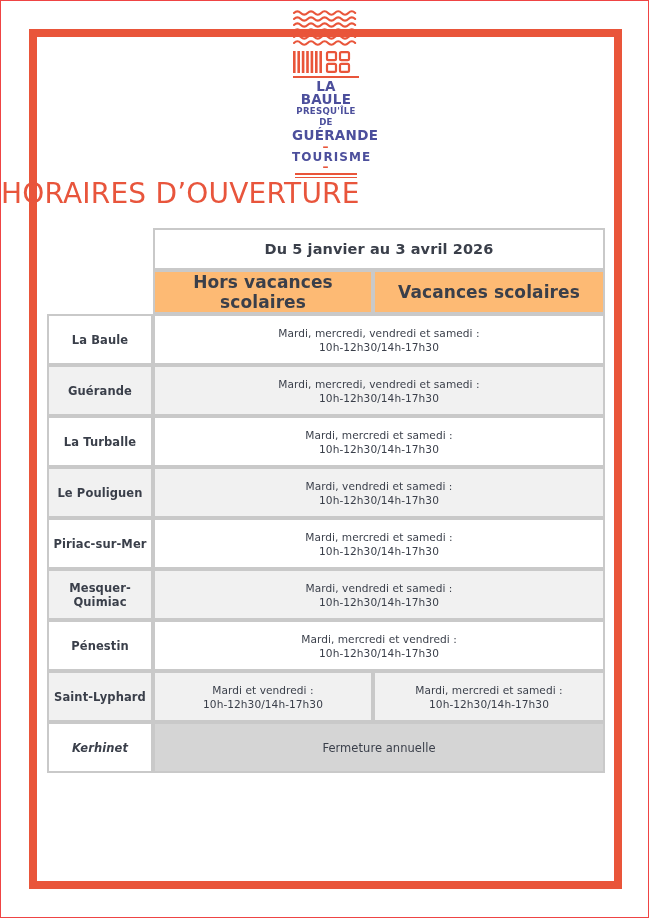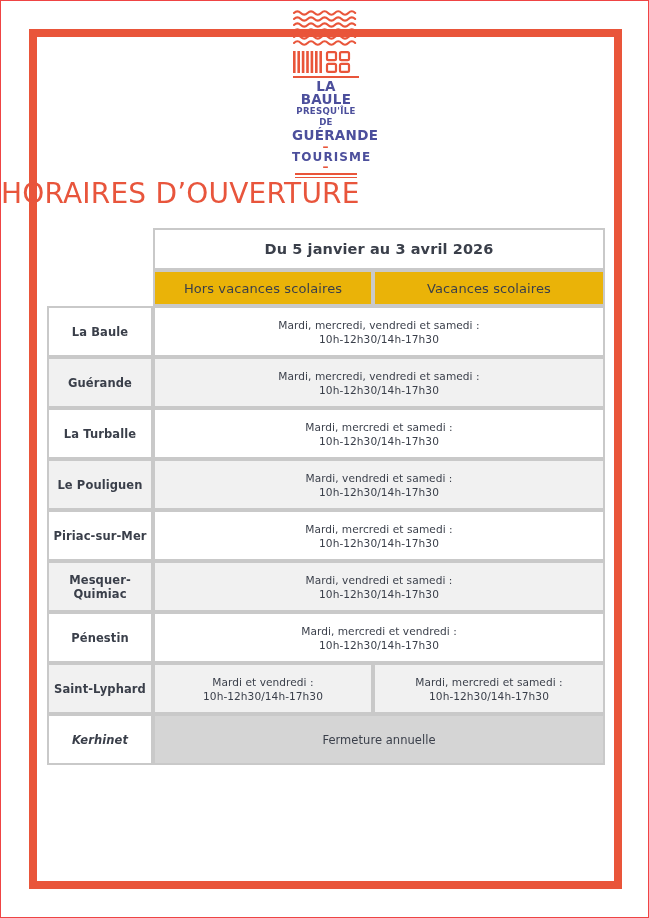--- a/index.html
+++ b/index.html
@@ -125,23 +125,23 @@
     background: transparent;
   }
   td.period-head {
     background: #ffffff;
     font-size: 14.5px;
     font-weight: 700;
     height: 38px;
     letter-spacing: .1px;
   }
   td.subhead {
-    background: #eab308;
-    font-size: 13px;
-    font-weight: 400;
+    background: #fdba74;
+    font-size: 17px;
+    font-weight: 700;
     height: 32px;
     letter-spacing: .1px;
   }
   td.city {
     background: #ffffff;
     font-size: 11.5px;
     font-weight: 700;
     width: 106px;
     height: 47px;
     letter-spacing: .1px;

